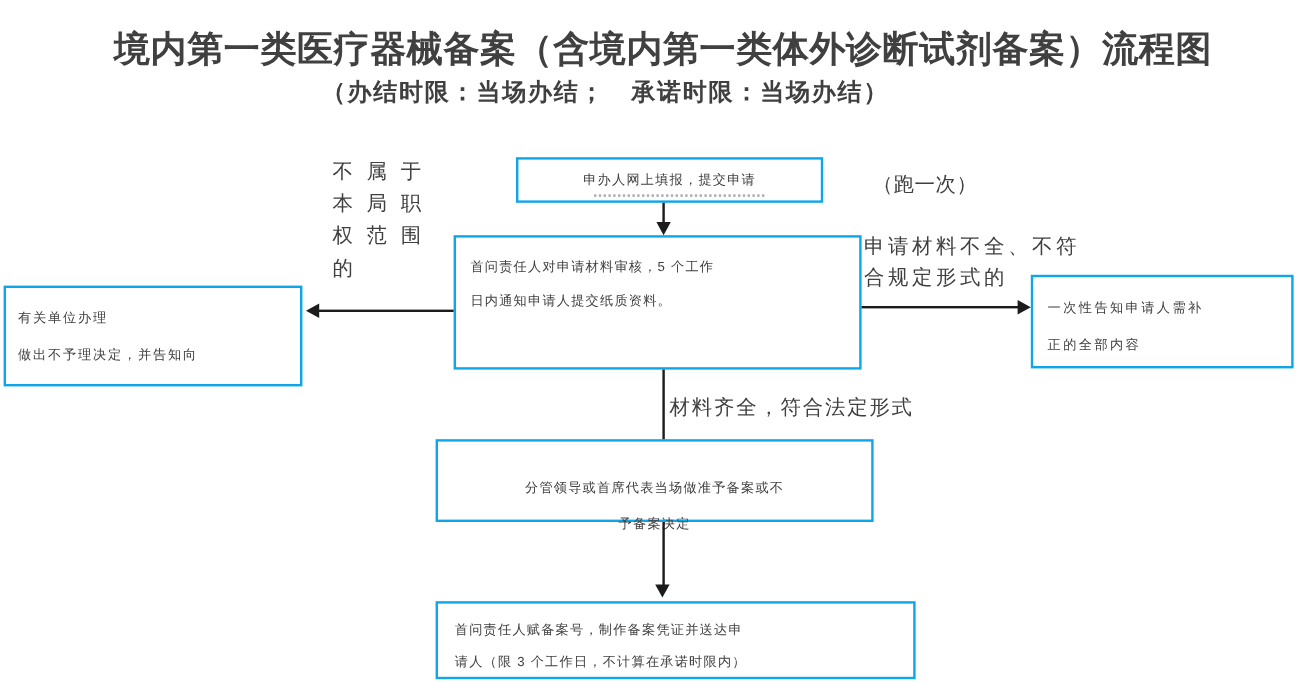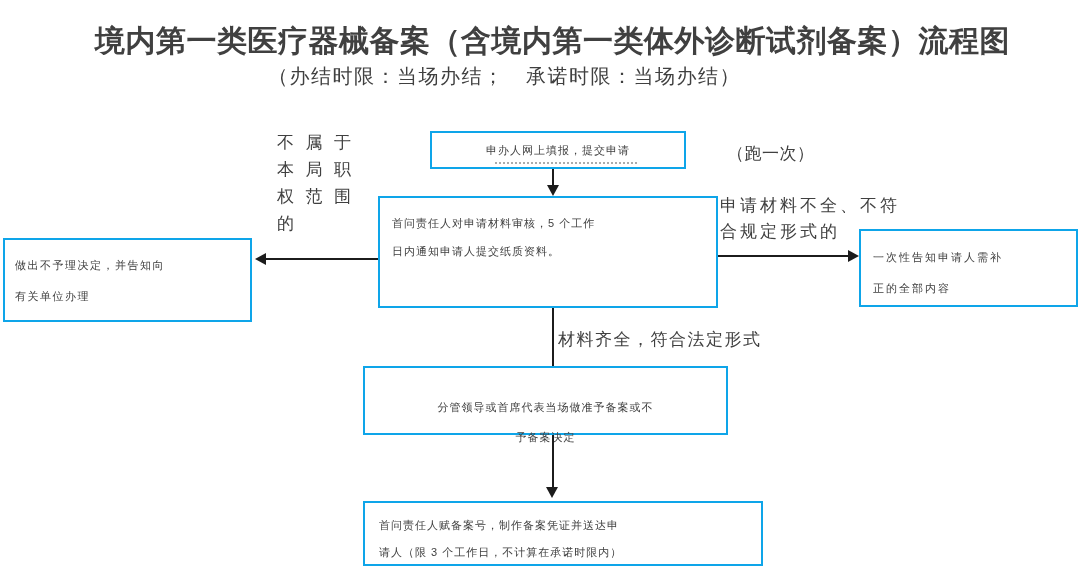--- a/index.html
+++ b/index.html
@@ -9,21 +9,21 @@
     font-family:"Liberation Sans", sans-serif;
     color:#404040;
   }
   .title {
     position:absolute; left:95px; top:21px;
     font-size:30px; font-weight:bold; letter-spacing:0.5px;
     white-space:nowrap;
   }
   .subtitle {
     position:absolute; left:268px; top:63px;
-    font-size:20px; font-weight:400; letter-spacing:1.5px;
+    font-size:20px; font-weight:700; letter-spacing:1.5px;
     white-space:nowrap;
     text-align:center;
   }
   .node {
     position:absolute; box-sizing:border-box;
     border:2px solid #0ea5e9; background:#ffffff;
     font-size:11px; line-height:28px; letter-spacing:1px;
   }
   .node .ln { display:block; }
   .node-apply {
@@ -70,22 +70,22 @@
     <span class="ln">申办人网上填报，提交申请</span>
     <span class="dotted-underline"></span>
   </div>
 
   <div class="node node-review">
     <span class="ln">首问责任人对申请材料审核，5 个工作</span>
     <span class="ln">日内通知申请人提交纸质资料。</span>
   </div>
 
   <div class="node node-reject">
+    <span class="ln">有关单位办理</span>
     <span class="ln">做出不予理决定，并告知向</span>
-    <span class="ln">有关单位办理</span>
   </div>
 
   <div class="node node-notify">
     <span class="ln">一次性告知申请人需补</span>
     <span class="ln">正的全部内容</span>
   </div>
 
   <div class="node node-decision">
     <span class="ln">分管领导或首席代表当场做准予备案或不</span>
     <span class="ln">予备案决定</span>

